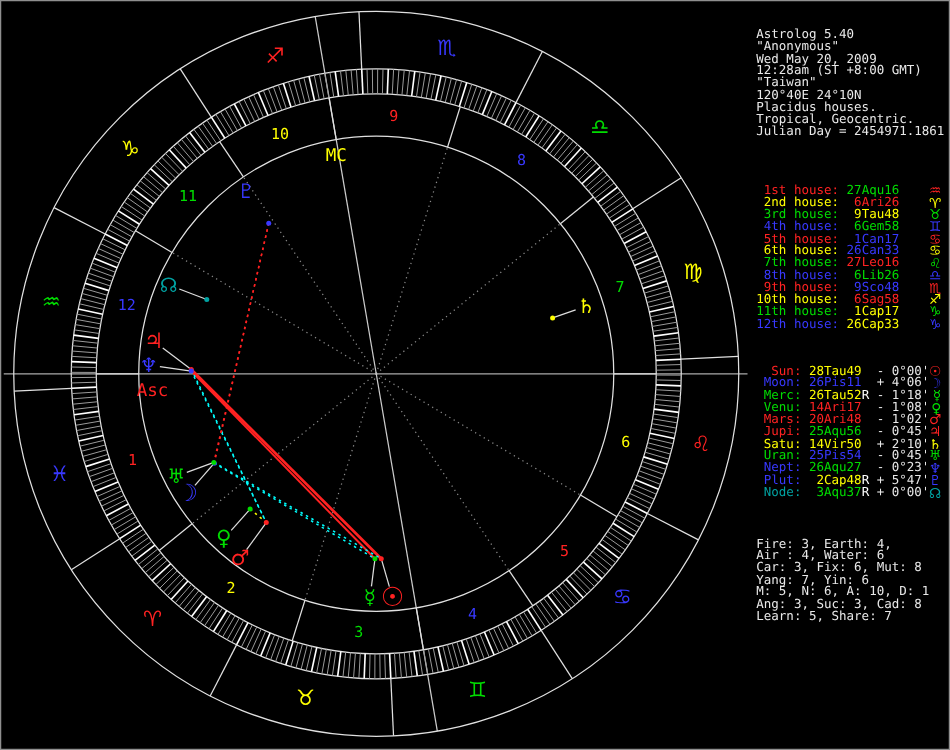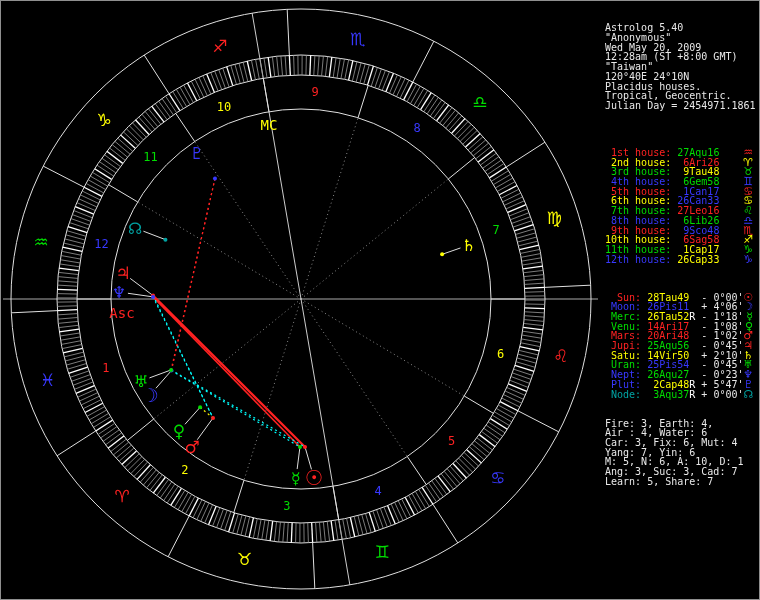--- a/index.html
+++ b/index.html
@@ -12,21 +12,21 @@
   #panel{
     position:absolute;left:600px;top:0;width:158px;height:598px;
     padding:3px 3px 0 4px;box-sizing:border-box;
     font-size:10px;line-height:9.7px;letter-spacing:0;
     white-space:pre;color:#e8e8e8;
   }
   .pline{height:9.7px;}
   .sect{position:relative;}
   #houses{margin-top:18px;}
   #planets{margin-top:9px;}
-  #stats{margin-top:0;}
+  #stats{margin-top:12px;}
   .row{position:relative;height:9.7px;white-space:pre;}
   .row .glyph{
     position:absolute;right:3px;top:-1px;
     font-family:"DejaVu Sans",sans-serif;font-size:11px;line-height:11px;
   }
   svg text{user-select:none;}
 </style>
 </head>
 <body>
 
@@ -498,15 +498,15 @@
         <circle cx="164.43007448406885" cy="238.63001351183507" r="2" fill="#00a2a2"></circle>
         <text x="134" y="227" fill="#00a2a2" font-size="16" font-family="&quot;DejaVu Sans&quot;,sans-serif" text-anchor="middle" dominant-baseline="central">☊</text>
         <text x="121" y="312" fill="#ff2222" font-size="14" font-family="&quot;DejaVu Sans Mono&quot;,monospace" text-anchor="middle" dominant-baseline="central">Asc</text>
         <text x="268" y="124" fill="#ffff00" font-size="14" font-family="&quot;DejaVu Sans Mono&quot;,monospace" text-anchor="middle" dominant-baseline="central">MC</text>
       </svg>
   </div>
   <div id="panel">
     <div id="header" class="sect"><div class="pline">Astrolog 5.40</div><div class="pline">"Anonymous"</div><div class="pline">Wed May 20, 2009</div><div class="pline">12:28am (ST +8:00 GMT)</div><div class="pline">"Taiwan"</div><div class="pline">120°40E 24°10N</div><div class="pline">Placidus houses.</div><div class="pline">Tropical, Geocentric.</div><div class="pline">Julian Day = 2454971.1861</div></div>
     <div id="houses" class="sect"><div class="row"><span style="color: rgb(255, 34, 34);"> 1st house:</span><span style="color: rgb(255, 255, 255);"> </span><span style="color: rgb(0, 221, 0);">27Aqu16</span><span class="glyph" style="color: rgb(255, 34, 34);">♒</span></div><div class="row"><span style="color: rgb(255, 255, 0);"> 2nd house:</span><span style="color: rgb(255, 255, 255);"> </span><span style="color: rgb(255, 34, 34);"> 6Ari26</span><span class="glyph" style="color: rgb(255, 255, 0);">♈</span></div><div class="row"><span style="color: rgb(0, 221, 0);"> 3rd house:</span><span style="color: rgb(255, 255, 255);"> </span><span style="color: rgb(255, 255, 0);"> 9Tau48</span><span class="glyph" style="color: rgb(0, 221, 0);">♉</span></div><div class="row"><span style="color: rgb(56, 56, 255);"> 4th house:</span><span style="color: rgb(255, 255, 255);"> </span><span style="color: rgb(0, 221, 0);"> 6Gem58</span><span class="glyph" style="color: rgb(56, 56, 255);">♊</span></div><div class="row"><span style="color: rgb(255, 34, 34);"> 5th house:</span><span style="color: rgb(255, 255, 255);"> </span><span style="color: rgb(56, 56, 255);"> 1Can17</span><span class="glyph" style="color: rgb(255, 34, 34);">♋</span></div><div class="row"><span style="color: rgb(255, 255, 0);"> 6th house:</span><span style="color: rgb(255, 255, 255);"> </span><span style="color: rgb(56, 56, 255);">26Can33</span><span class="glyph" style="color: rgb(255, 255, 0);">♋</span></div><div class="row"><span style="color: rgb(0, 221, 0);"> 7th house:</span><span style="color: rgb(255, 255, 255);"> </span><span style="color: rgb(255, 34, 34);">27Leo16</span><span class="glyph" style="color: rgb(0, 221, 0);">♌</span></div><div class="row"><span style="color: rgb(56, 56, 255);"> 8th house:</span><span style="color: rgb(255, 255, 255);"> </span><span style="color: rgb(0, 221, 0);"> 6Lib26</span><span class="glyph" style="color: rgb(56, 56, 255);">♎</span></div><div class="row"><span style="color: rgb(255, 34, 34);"> 9th house:</span><span style="color: rgb(255, 255, 255);"> </span><span style="color: rgb(56, 56, 255);"> 9Sco48</span><span class="glyph" style="color: rgb(255, 34, 34);">♏</span></div><div class="row"><span style="color: rgb(255, 255, 0);">10th house:</span><span style="color: rgb(255, 255, 255);"> </span><span style="color: rgb(255, 34, 34);"> 6Sag58</span><span class="glyph" style="color: rgb(255, 255, 0);">♐</span></div><div class="row"><span style="color: rgb(0, 221, 0);">11th house:</span><span style="color: rgb(255, 255, 255);"> </span><span style="color: rgb(255, 255, 0);"> 1Cap17</span><span class="glyph" style="color: rgb(0, 221, 0);">♑</span></div><div class="row"><span style="color: rgb(56, 56, 255);">12th house:</span><span style="color: rgb(255, 255, 255);"> </span><span style="color: rgb(255, 255, 0);">26Cap33</span><span class="glyph" style="color: rgb(56, 56, 255);">♑</span></div></div>
     <div id="planets" class="sect"><div class="row"><span style="color: rgb(255, 34, 34);">  Sun:</span><span style="color: rgb(255, 255, 255);"> </span><span style="color: rgb(255, 255, 0);">28Tau49</span><span style="color: rgb(255, 255, 255);"> </span><span style="color: rgb(232, 232, 232);"> - 0°00'</span><span class="glyph" style="color: rgb(255, 34, 34);">☉</span></div><div class="row"><span style="color: rgb(56, 56, 255);"> Moon:</span><span style="color: rgb(255, 255, 255);"> </span><span style="color: rgb(56, 56, 255);">26Pis11</span><span style="color: rgb(255, 255, 255);"> </span><span style="color: rgb(232, 232, 232);"> + 4°06'</span><span class="glyph" style="color: rgb(56, 56, 255);">☽</span></div><div class="row"><span style="color: rgb(0, 221, 0);"> Merc:</span><span style="color: rgb(255, 255, 255);"> </span><span style="color: rgb(255, 255, 0);">26Tau52</span><span style="color: rgb(255, 255, 255);">R</span><span style="color: rgb(232, 232, 232);"> - 1°18'</span><span class="glyph" style="color: rgb(0, 221, 0);">☿</span></div><div class="row"><span style="color: rgb(0, 221, 0);"> Venu:</span><span style="color: rgb(255, 255, 255);"> </span><span style="color: rgb(255, 34, 34);">14Ari17</span><span style="color: rgb(255, 255, 255);"> </span><span style="color: rgb(232, 232, 232);"> - 1°08'</span><span class="glyph" style="color: rgb(0, 221, 0);">♀</span></div><div class="row"><span style="color: rgb(255, 34, 34);"> Mars:</span><span style="color: rgb(255, 255, 255);"> </span><span style="color: rgb(255, 34, 34);">20Ari48</span><span style="color: rgb(255, 255, 255);"> </span><span style="color: rgb(232, 232, 232);"> - 1°02'</span><span class="glyph" style="color: rgb(255, 34, 34);">♂</span></div><div class="row"><span style="color: rgb(255, 34, 34);"> Jupi:</span><span style="color: rgb(255, 255, 255);"> </span><span style="color: rgb(0, 221, 0);">25Aqu56</span><span style="color: rgb(255, 255, 255);"> </span><span style="color: rgb(232, 232, 232);"> - 0°45'</span><span class="glyph" style="color: rgb(255, 34, 34);">♃</span></div><div class="row"><span style="color: rgb(255, 255, 0);"> Satu:</span><span style="color: rgb(255, 255, 255);"> </span><span style="color: rgb(255, 255, 0);">14Vir50</span><span style="color: rgb(255, 255, 255);"> </span><span style="color: rgb(232, 232, 232);"> + 2°10'</span><span class="glyph" style="color: rgb(255, 255, 0);">♄</span></div><div class="row"><span style="color: rgb(0, 221, 0);"> Uran:</span><span style="color: rgb(255, 255, 255);"> </span><span style="color: rgb(56, 56, 255);">25Pis54</span><span style="color: rgb(255, 255, 255);"> </span><span style="color: rgb(232, 232, 232);"> - 0°45'</span><span class="glyph" style="color: rgb(0, 221, 0);">♅</span></div><div class="row"><span style="color: rgb(56, 56, 255);"> Nept:</span><span style="color: rgb(255, 255, 255);"> </span><span style="color: rgb(0, 221, 0);">26Aqu27</span><span style="color: rgb(255, 255, 255);"> </span><span style="color: rgb(232, 232, 232);"> - 0°23'</span><span class="glyph" style="color: rgb(56, 56, 255);">♆</span></div><div class="row"><span style="color: rgb(56, 56, 255);"> Plut:</span><span style="color: rgb(255, 255, 255);"> </span><span style="color: rgb(255, 255, 0);"> 2Cap48</span><span style="color: rgb(255, 255, 255);">R</span><span style="color: rgb(232, 232, 232);"> + 5°47'</span><span class="glyph" style="color: rgb(56, 56, 255);">♇</span></div><div class="row"><span style="color: rgb(0, 162, 162);"> Node:</span><span style="color: rgb(255, 255, 255);"> </span><span style="color: rgb(0, 221, 0);"> 3Aqu37</span><span style="color: rgb(255, 255, 255);">R</span><span style="color: rgb(232, 232, 232);"> + 0°00'</span><span class="glyph" style="color: rgb(0, 162, 162);">☊</span></div></div>
-    <div id="stats" class="sect"><div class="pline">Fire: 3, Earth: 4,</div><div class="pline">Air : 4, Water: 6</div><div class="pline">Car: 3, Fix: 6, Mut: 4</div><div class="pline">Yang: 7, Yin: 6</div><div class="pline">M: 5, N: 6, A: 10, D: 1</div><div class="pline">Ang: 3, Suc: 3, Cad: 7</div><div class="pline">Learn: 5, Share: 7</div></div>
+    <div id="stats" class="sect"><div class="pline">Fire: 3, Earth: 4,</div><div class="pline">Air : 4, Water: 6</div><div class="pline">Car: 3, Fix: 6, Mut: 8</div><div class="pline">Yang: 7, Yin: 6</div><div class="pline">M: 5, N: 6, A: 10, D: 1</div><div class="pline">Ang: 3, Suc: 3, Cad: 8</div><div class="pline">Learn: 5, Share: 7</div></div>
   </div>
 </div>
 
 </body></html>

